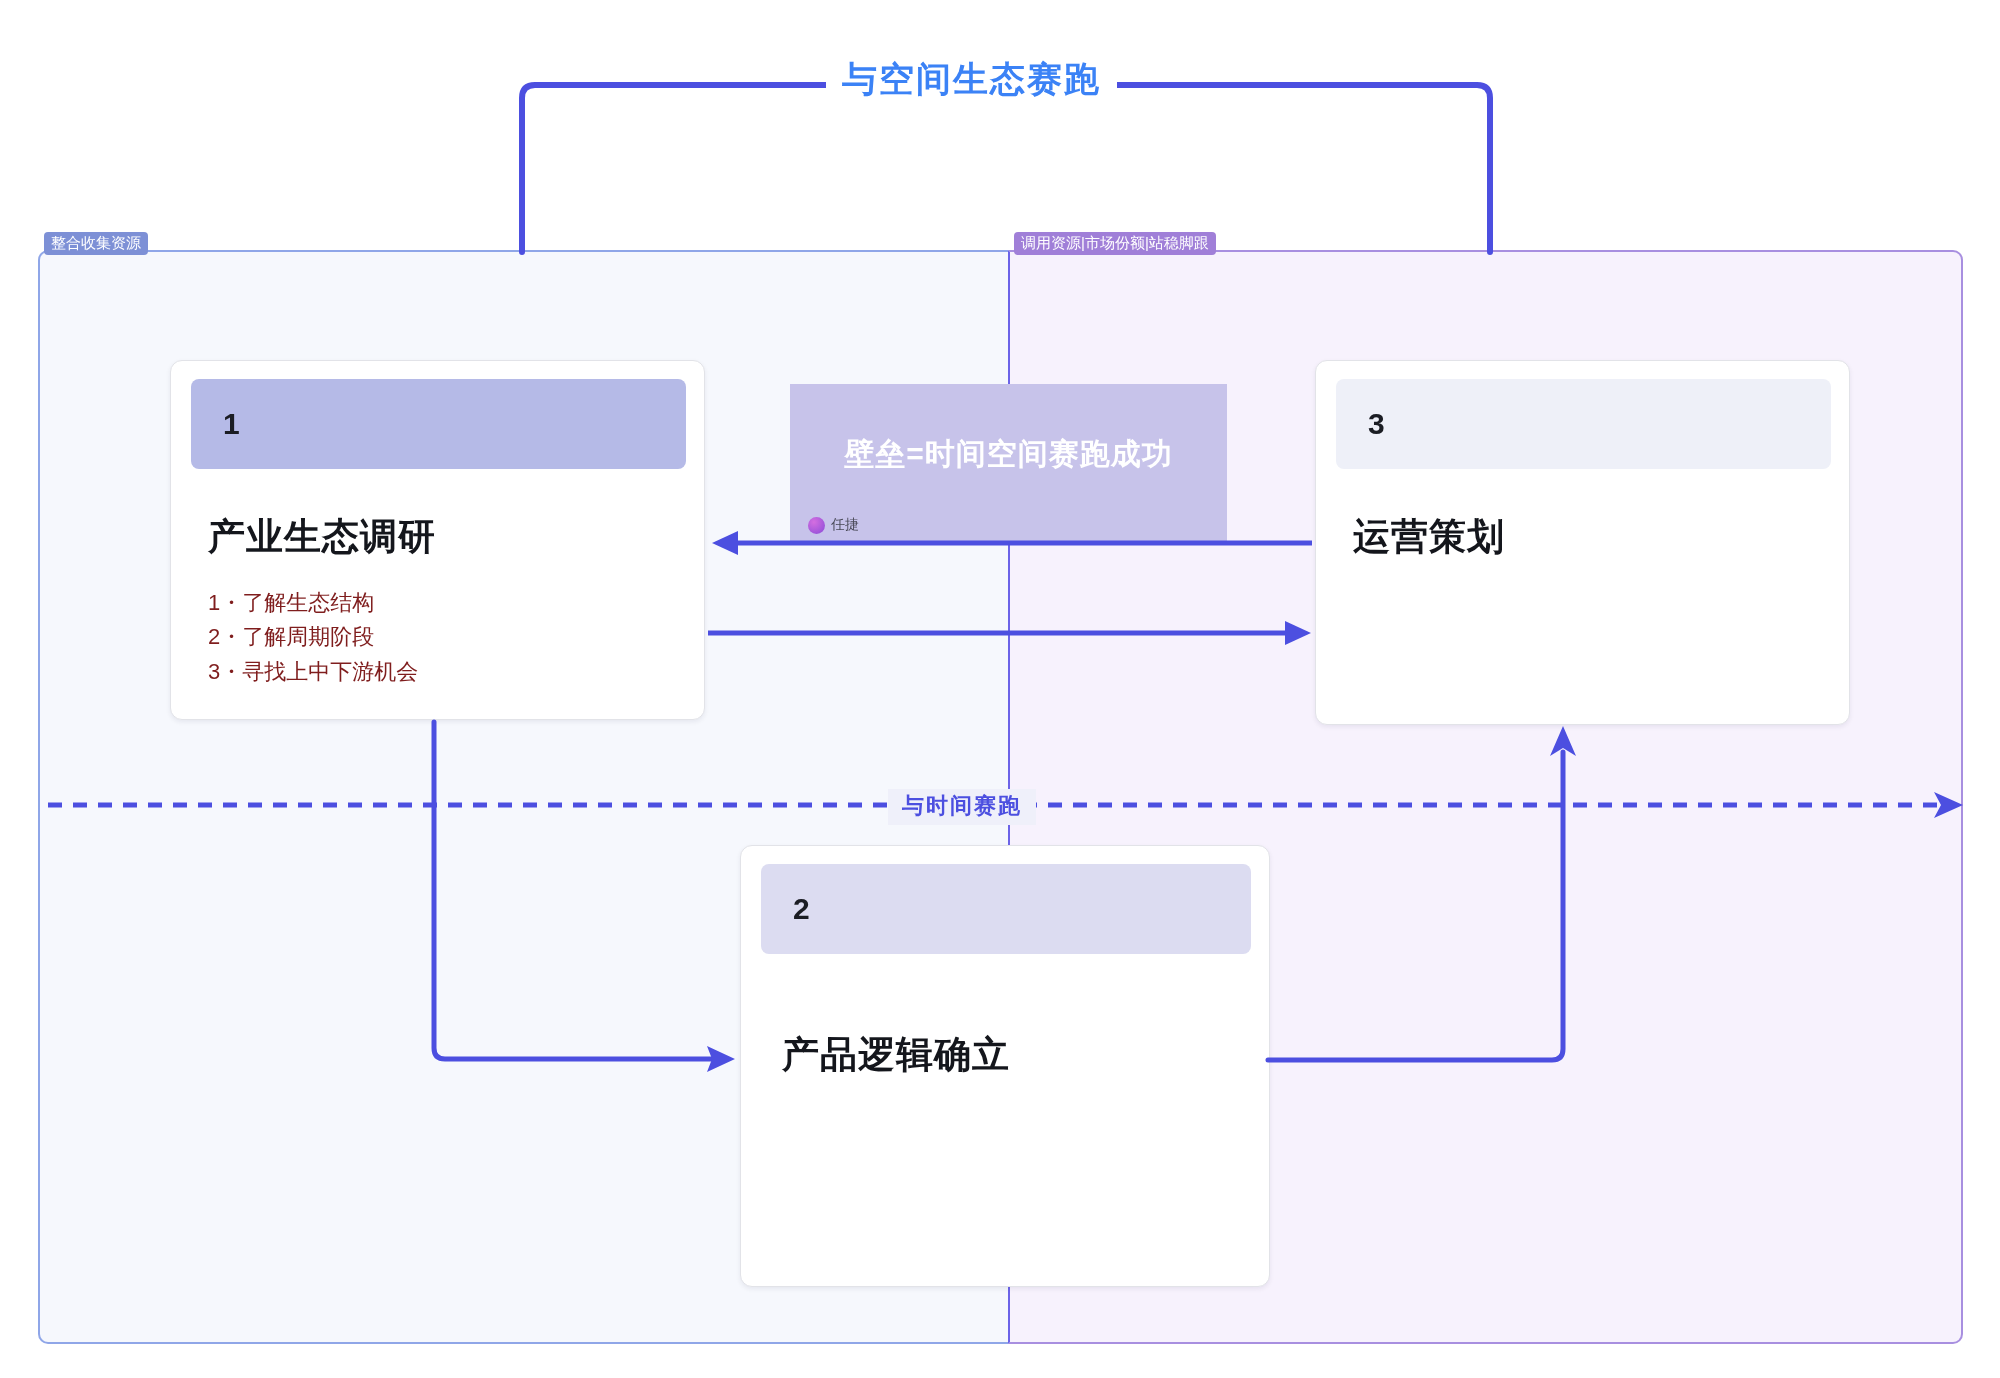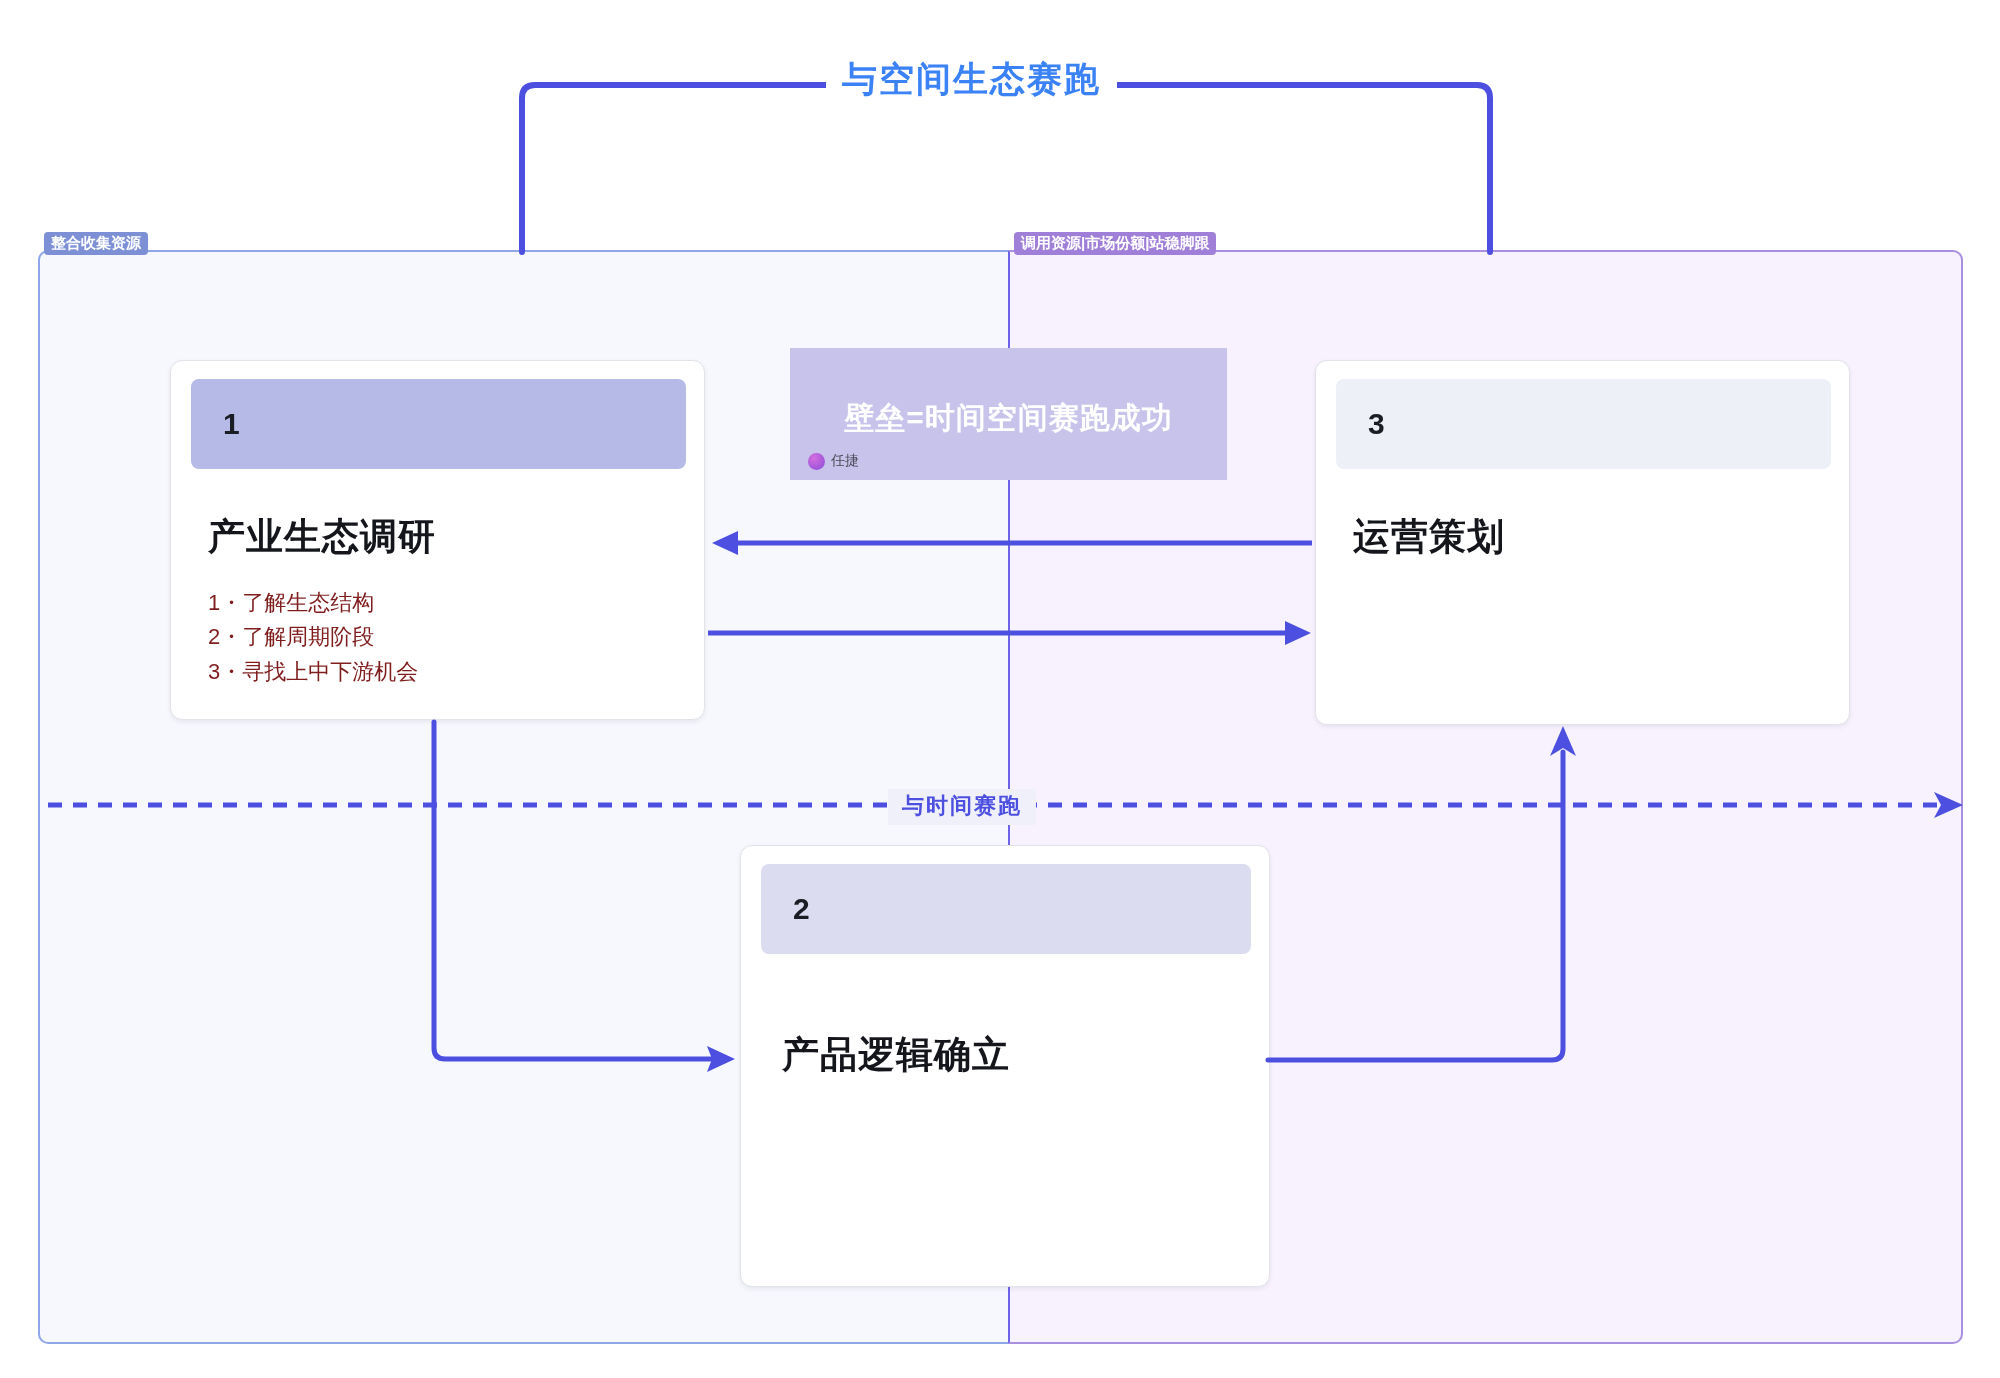--- a/index.html
+++ b/index.html
@@ -23,21 +23,21 @@
   }
   #frame-right{
     left:1008px;top:250px;width:955px;height:1094px;
     background:#f7f2fd;
     border:2px solid #a88fe0;
     border-left:2px solid #6c63e8;
     border-radius:0 10px 10px 0;
   }
   .frame-badge{
     position:absolute;
-    font-size:15px;font-weight:700;color:#ffffff;
+    font-size:15px;font-weight:400;color:#ffffff;
     padding:3px 7px 4px 7px;
     border-radius:4px;
     white-space:nowrap;
     letter-spacing:0px;
     line-height:1.05;
   }
   #badge-left{left:44px;top:232px;background:#7d90d6;}
   #badge-right{left:1014px;top:232px;background:#a07fd8;}
 
   
@@ -79,21 +79,21 @@
   #card2 .card-head{width:490px;background:#dcdcf1;}
 
   #card3{left:1315px;top:360px;width:535px;height:365px;}
   #card3 .card-head{width:495px;background:#eef0f8;}
 
   
   .ontop{position:absolute;z-index:6;}
 
   
   #center-note{
-    position:absolute;left:790px;top:348px;width:437px;height:132px;
+    position:absolute;left:790px;top:384px;width:437px;height:160px;
     background:#c7c3ea;
     z-index:4;
   }
   #center-note-text{
     position:absolute;left:0;right:0;top:50px;
     text-align:center;
     font-size:30px;font-weight:700;color:#ffffff;
     letter-spacing:1px;
   }
   #center-note-author{

